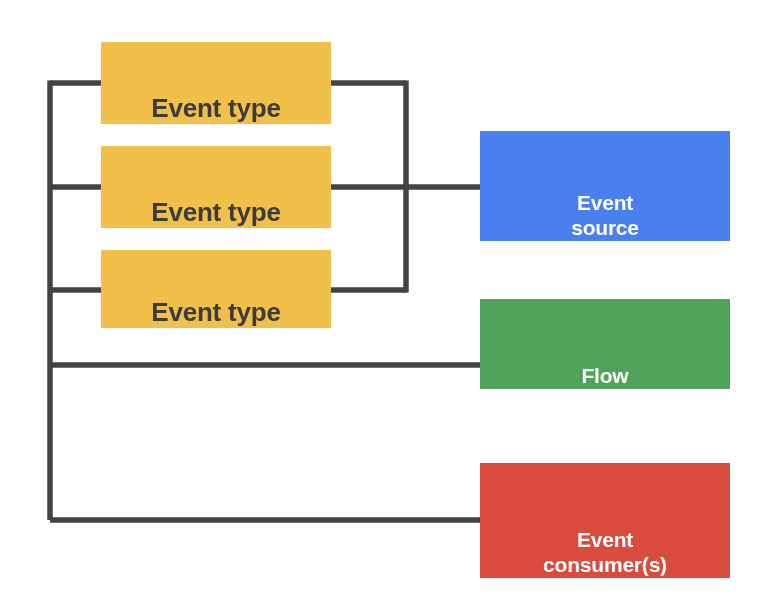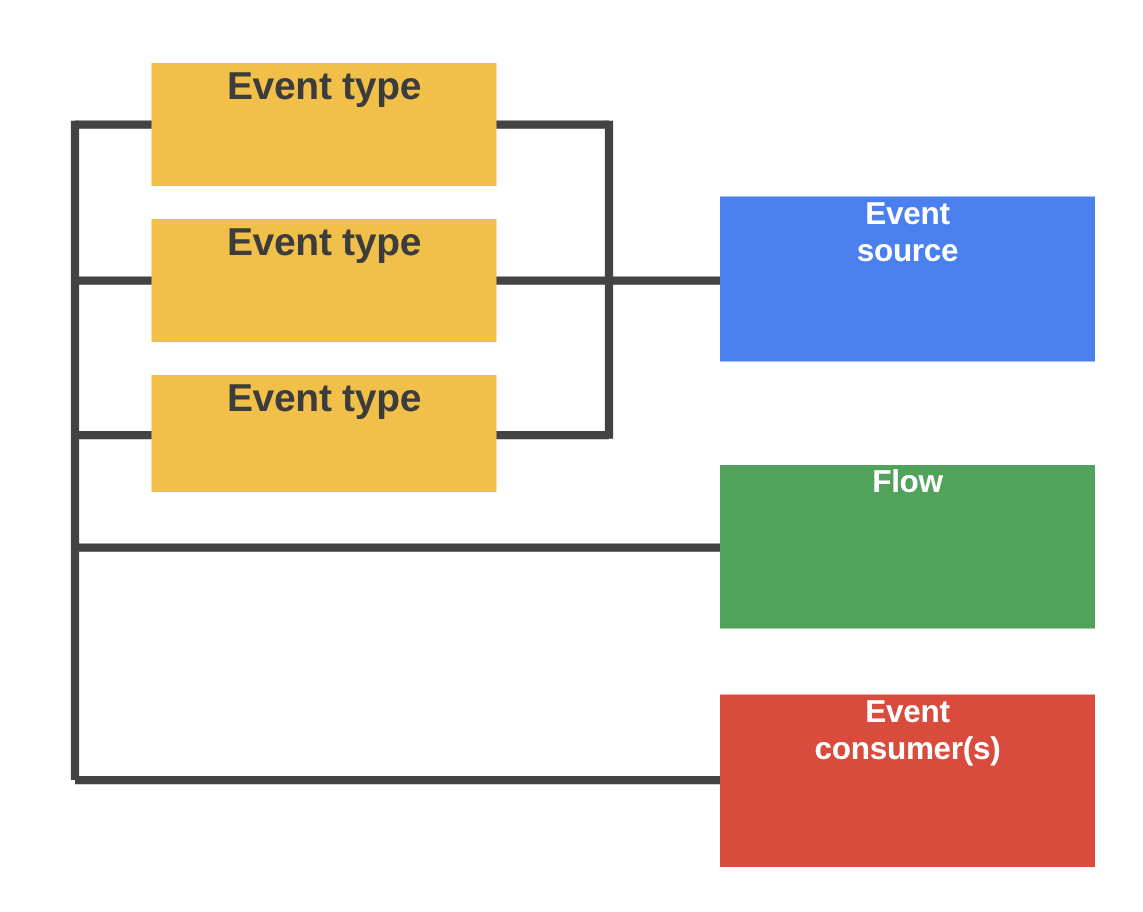--- a/index.html
+++ b/index.html
@@ -20,21 +20,21 @@
   #wires {
     position: absolute;
     left: 0;
     top: 0;
     width: 762px;
     height: 608px;
   }
   .node {
     position: absolute;
     display: flex;
-    align-items: flex-start;
+    align-items: flex-end;
     justify-content: center;
     text-align: center;
     box-sizing: border-box;
     line-height: 1.18;
     letter-spacing: -0.2px;
   }
   .node-label {
     display: block;
     white-space: pre-line;
   }
@@ -89,21 +89,21 @@
 
   <div class="node event-type" style="left:101px; top:250px; width:230px; height:78px;">
     <span class="node-label">Event type</span>
   </div>
 
   <div class="node terminal event-source" style="left:480px; top:131px; width:250px; height:110px;">
     <span class="node-label">Event
 source</span>
   </div>
 
-  <div class="node terminal flow" style="left:480px; top:310px; width:250px; height:109px;">
+  <div class="node terminal flow" style="left:480px; top:299px; width:250px; height:90px;">
     <span class="node-label">Flow</span>
   </div>
 
   <div class="node terminal event-consumer" style="left:480px; top:463px; width:250px; height:115px;">
     <span class="node-label">Event
 consumer(s)</span>
   </div>
 
 </div>
 

